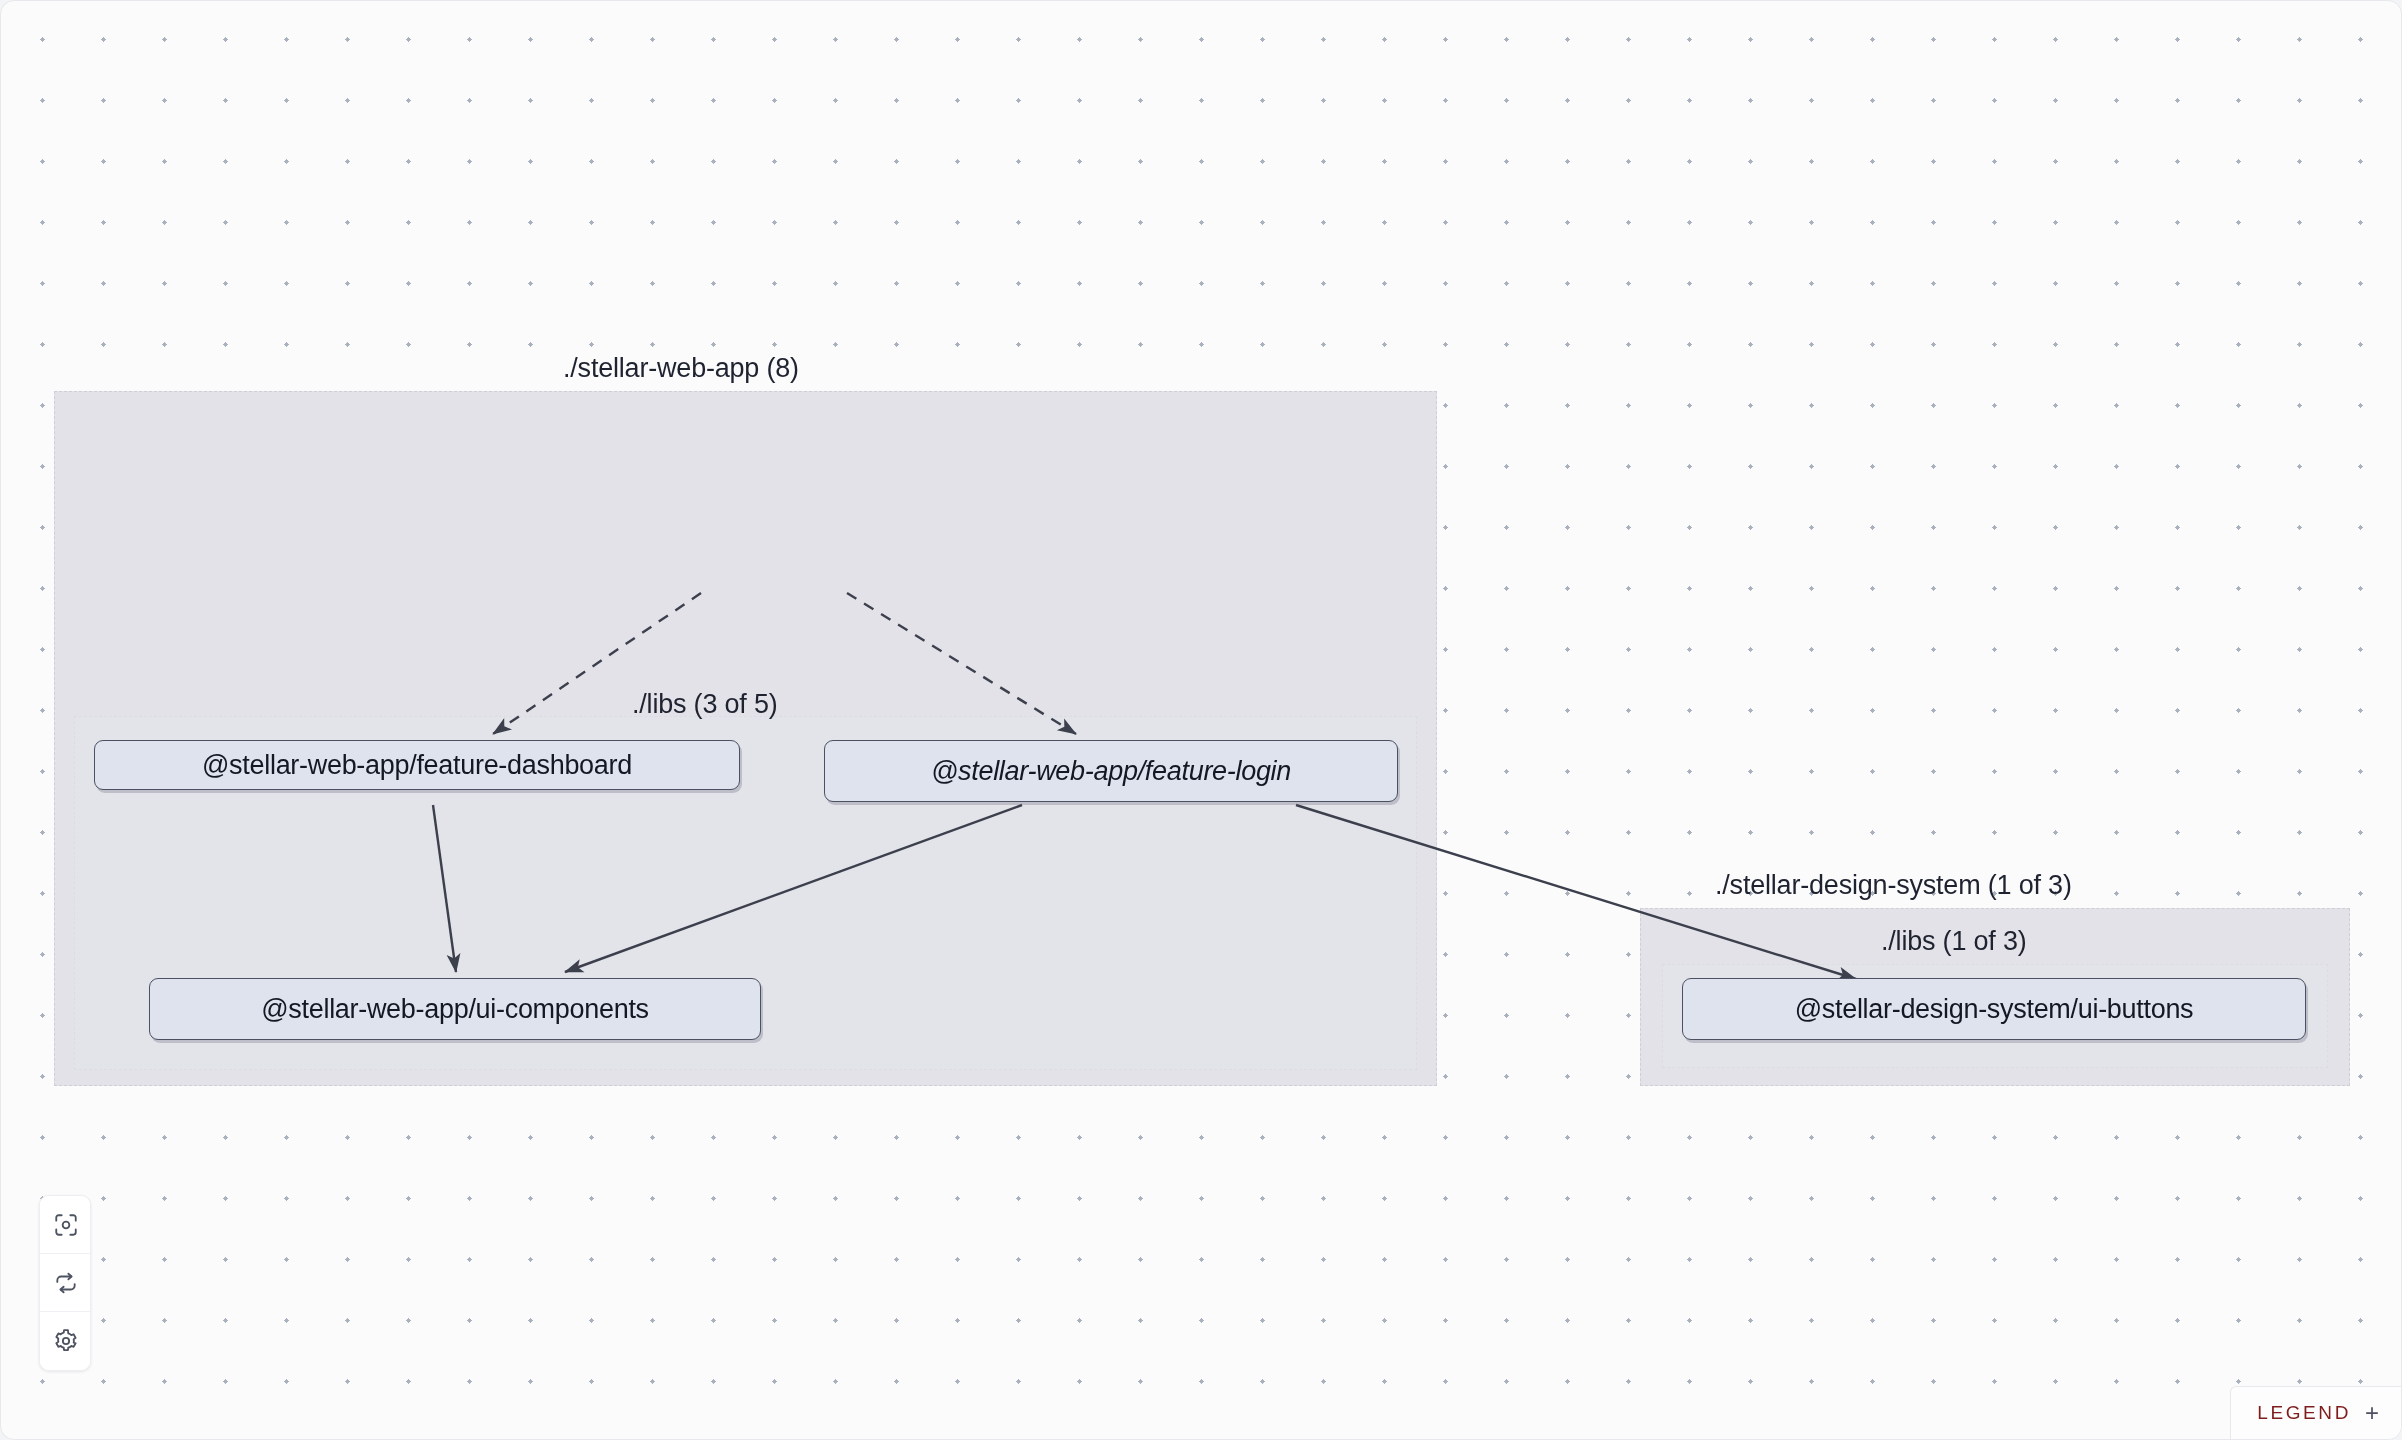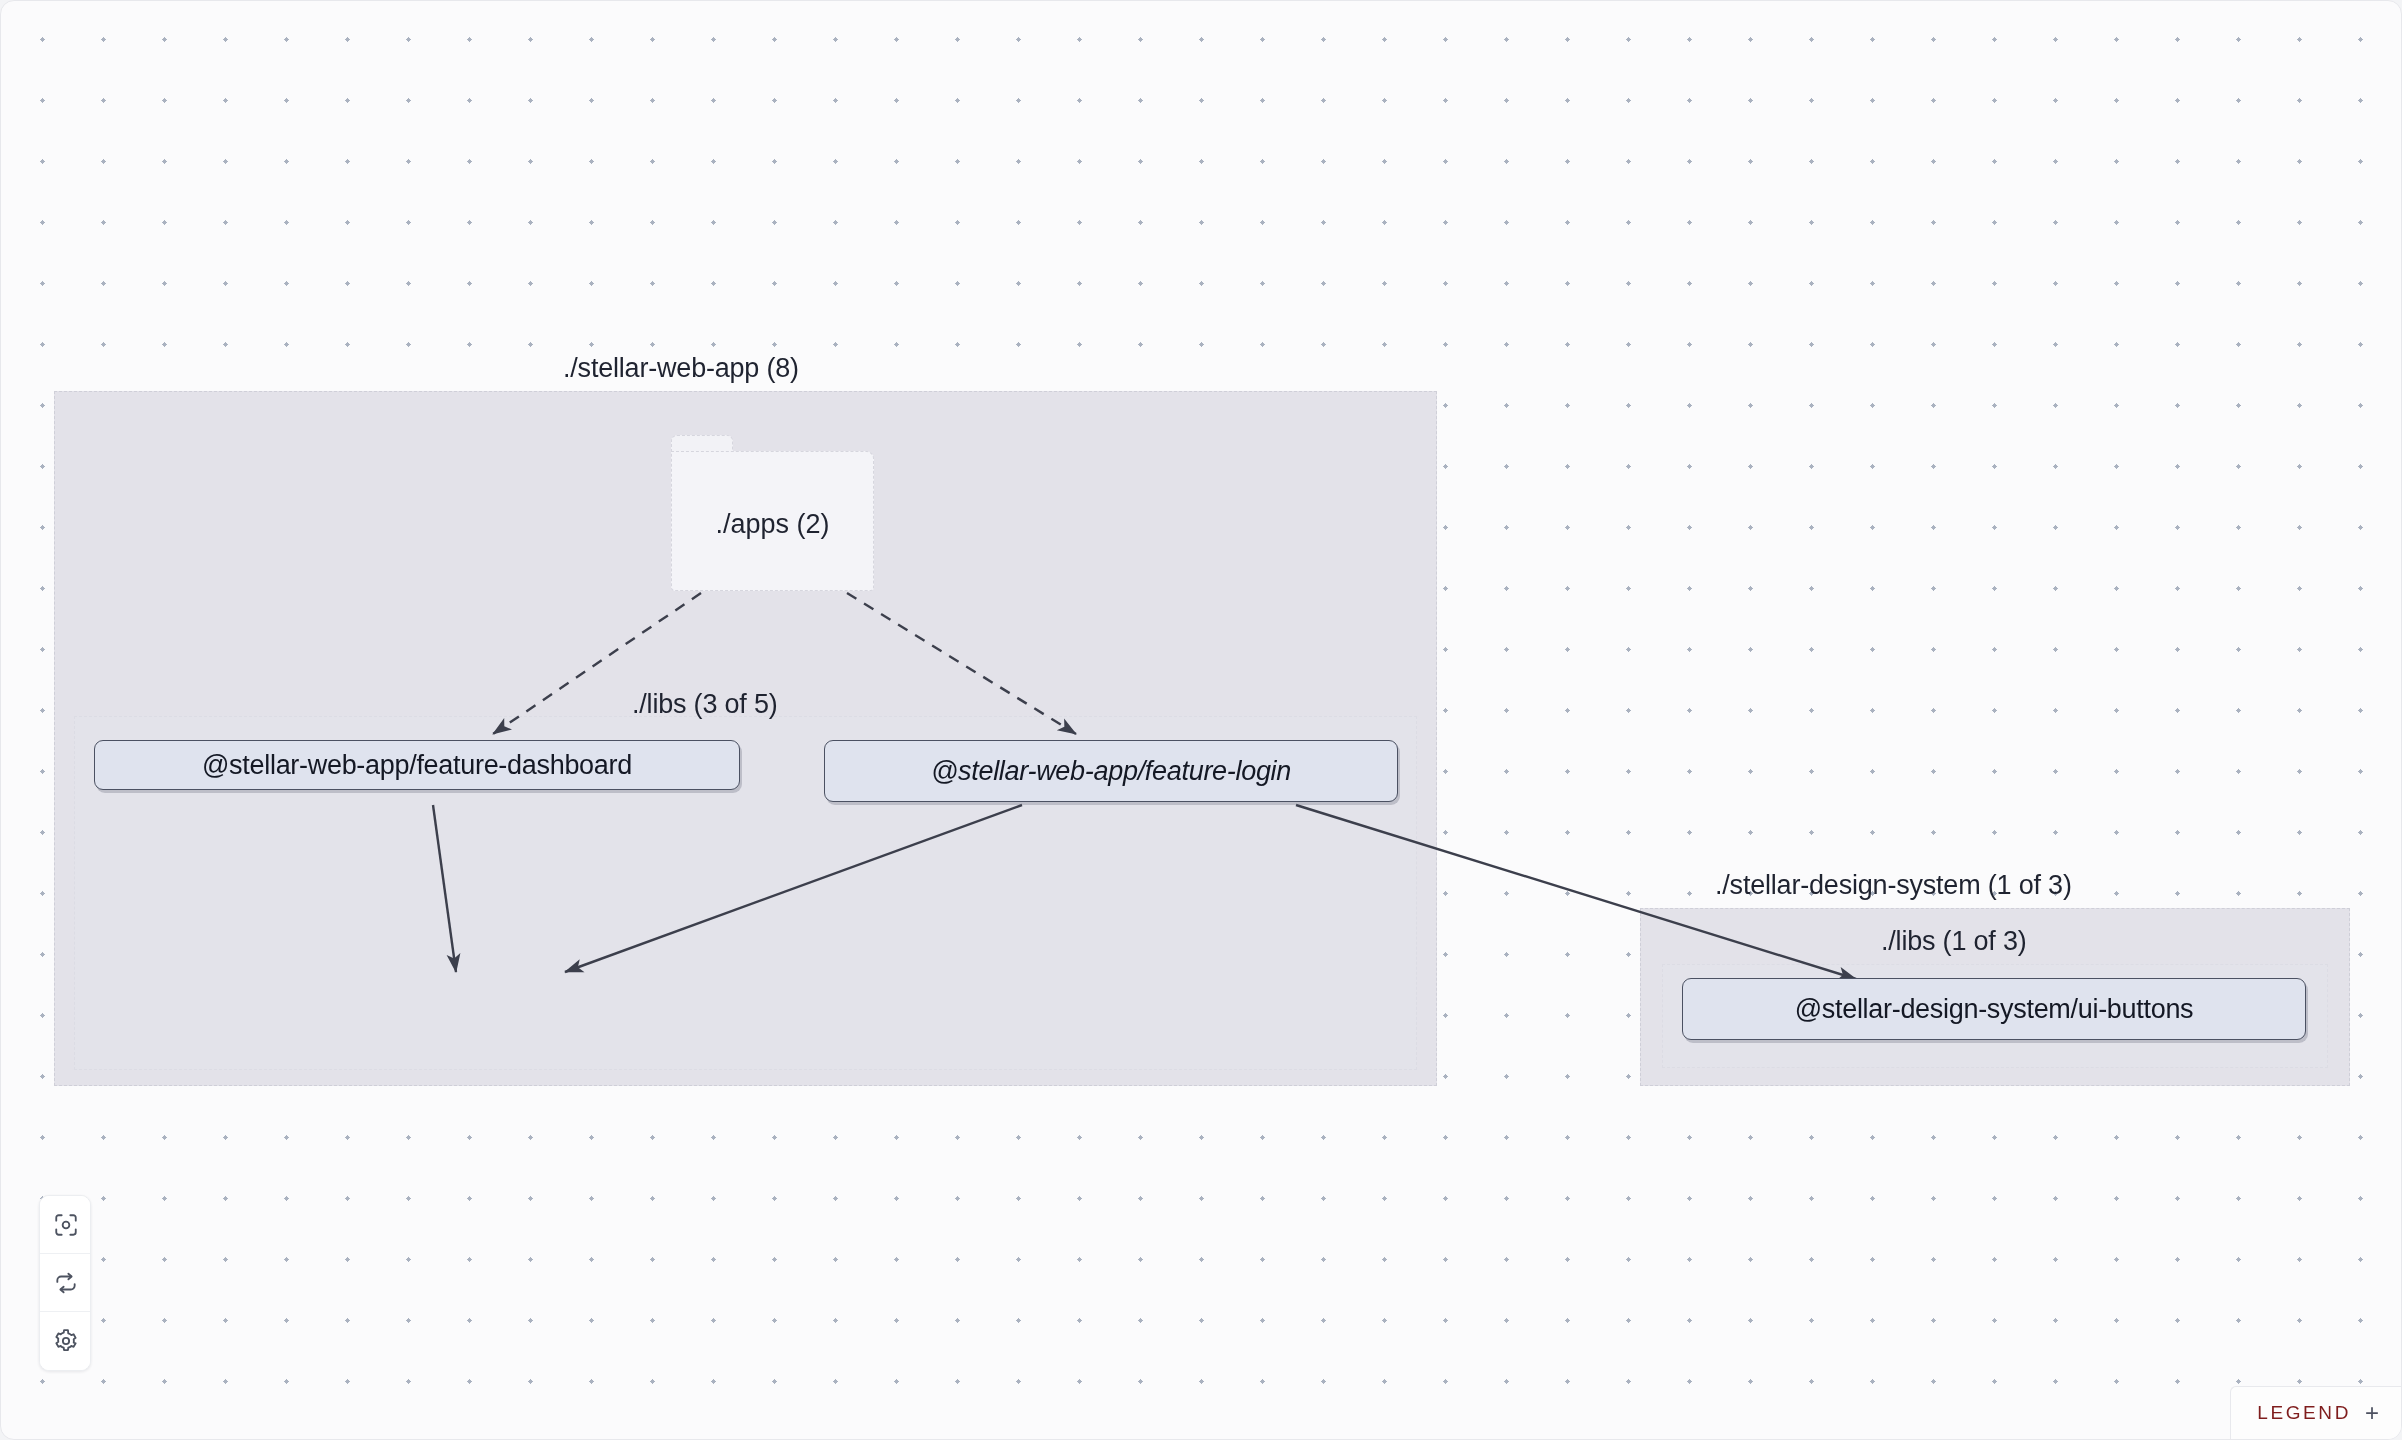--- a/index.html
+++ b/index.html
@@ -179,26 +179,20 @@
 
   <div class="group inner" style="left:73px; top:715px; width:1343px; height:354px;"></div>
   <div class="group-label" style="left:631px; top:688px;">./libs (3 of 5)</div>
 
   <div class="group" style="left:1639px; top:907px; width:710px; height:178px;"></div>
   <div class="group-label" style="left:1714px; top:869px;">./stellar-design-system (1 of 3)</div>
 
   <div class="group inner" style="left:1661px; top:963px; width:666px; height:104px;"></div>
   <div class="group-label" style="left:1880px; top:925px;">./libs (1 of 3)</div>
 
-  <div class="folder" style="left:670px; top:434px; width:203px; height:156px;">
-    <div class="folder-tab"></div>
-    <div class="folder-body">
-      <span class="folder-label">./apps (2)</span>
-    </div>
-  </div>
 
   <svg id="edge-layer" viewBox="0 0 2402 1440" xmlns="http://www.w3.org/2000/svg">
     <defs>
       <marker id="arrow" markerWidth="9" markerHeight="9" refX="7.6" refY="3.2" orient="auto" markerUnits="strokeWidth">
         <path d="M0,0.3 L8,3.2 L0,6.1 L1.9,3.2 Z" fill="#3c3f4c"></path>
       </marker>
     </defs>
 
     <path d="M 700,592 L 492,733" fill="none" stroke="#3c3f4c" stroke-width="2.4" stroke-dasharray="11 9" marker-end="url(#arrow)"></path>
 
@@ -212,20 +206,23 @@
   </svg>
 
   <div class="node" style="left:93px; top:739px; width:646px; height:50px;">
     <span class="node-label">@stellar-web-app/feature-dashboard</span>
   </div>
 
   <div class="node" style="left:823px; top:739px; width:574px; height:62px;font-style:italic;">
     <span class="node-label">@stellar-web-app/feature-login</span>
   </div>
 
+  <div class="node" style="left:148px; top:977px; width:612px; height:62px;">
+    <span class="node-label">@stellar-web-app/ui-components</span>
+  </div>
 
   <div class="node" style="left:1681px; top:977px; width:624px; height:62px;">
     <span class="node-label">@stellar-design-system/ui-buttons</span>
   </div>
 
   <div id="controls">
 
     <button class="ctrl-btn" title="Focus graph">
       <span>
         <svg width="26" height="26" viewBox="0 0 24 24" fill="none" stroke="#4d5360" stroke-width="1.7" stroke-linecap="round">

